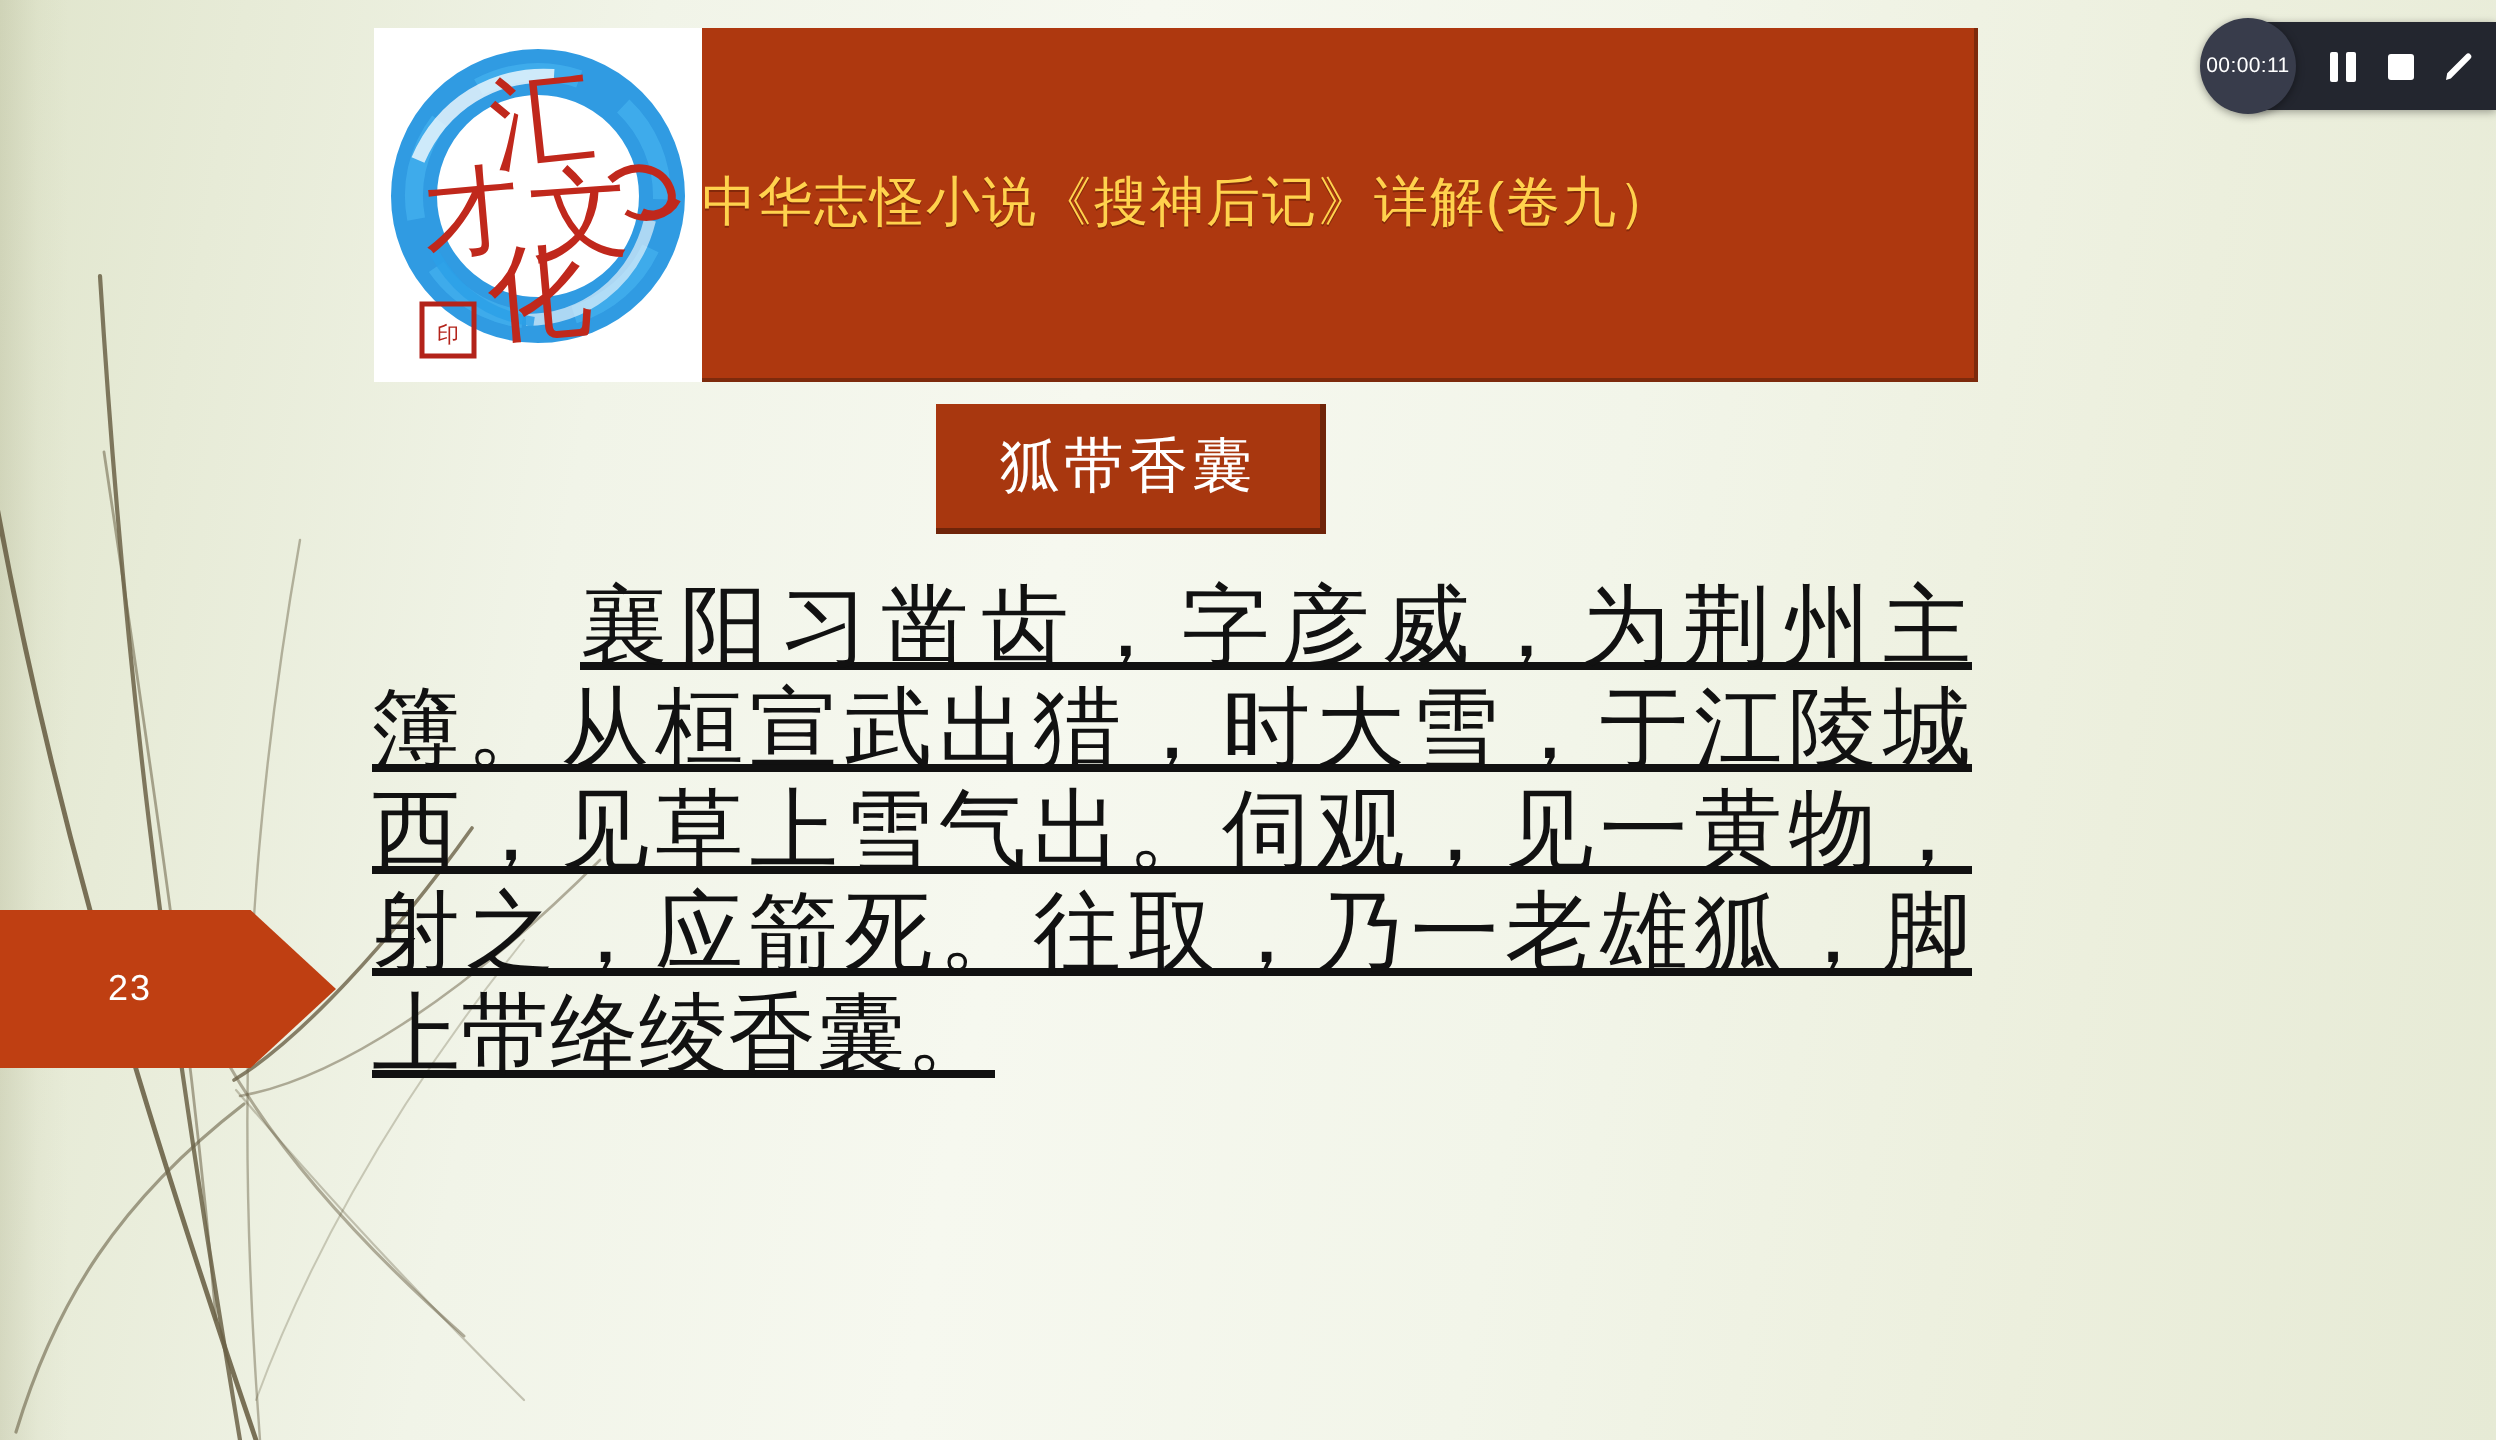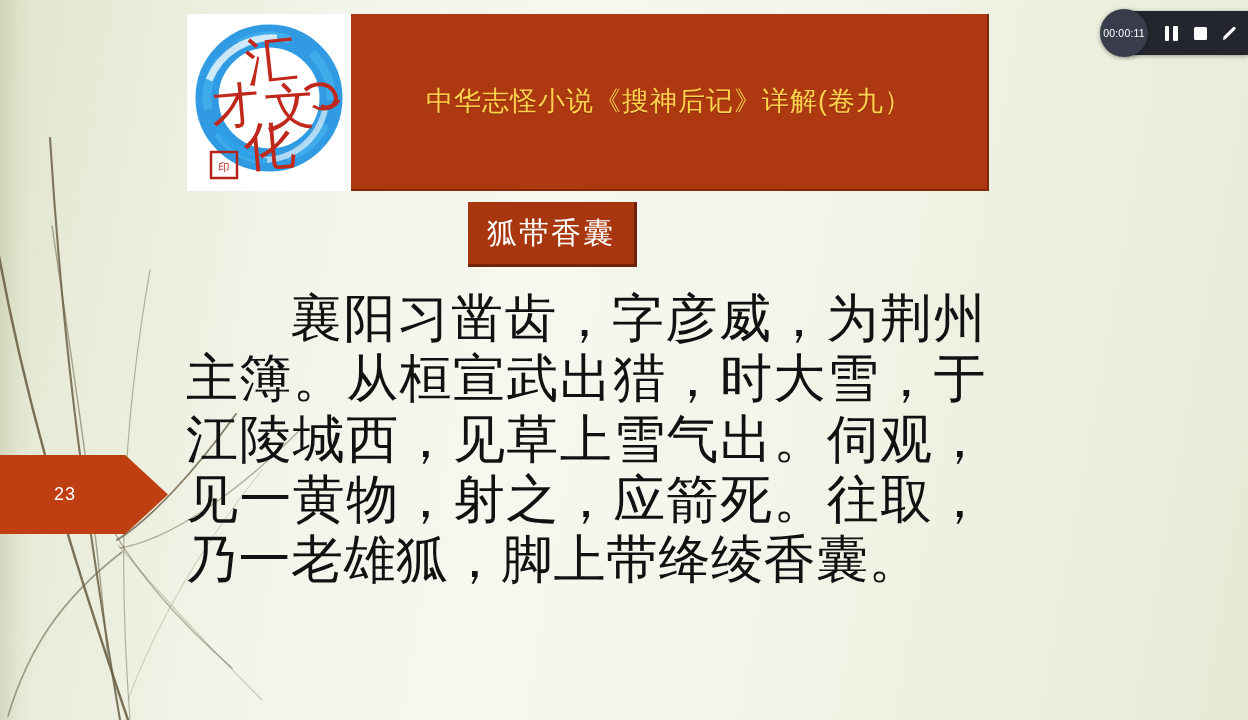--- a/index.html
+++ b/index.html
@@ -125,40 +125,39 @@
     left: 351px;
     top: 14px;
     width: 638px;
     height: 177px;
     background: #ae380f;
     border-right: 2px solid #7d2a0c;
     border-bottom: 2px solid #7d2a0c;
     box-sizing: border-box;
     display: flex;
     flex-direction: column;
-    align-items: center;
     justify-content: center;
     gap: 4px;
     z-index: 9;
   }
   .title-line {
     color: #ffd24d;
     font-size: 27px;
     line-height: 1.45;
     letter-spacing: 1px;
     white-space: nowrap;
     text-shadow: 0 1px 0 rgba(90,25,5,0.5);
   }
 
   
   .subtitle-chip {
     position: absolute;
     left: 468px;
     top: 202px;
-    width: 169px;
+    width: 195px;
     height: 65px;
     background: #a8370f;
     border-right: 3px solid #6f2409;
     border-bottom: 3px solid #6f2409;
     box-sizing: border-box;
     display: flex;
     align-items: center;
     justify-content: center;
     z-index: 8;
   }
@@ -194,27 +193,28 @@
 
   
   .body-text {
     position: absolute;
     left: 186px;
     top: 288px;
     width: 800px;
     z-index: 6;
     color: #111111;
     font-family: "DejaVu Serif", "Liberation Serif", serif;
-    font-size: 52px;
+    font-size: 44px;
     line-height: 1.16;
     letter-spacing: 0.5px;
     text-indent: 104px;
     text-align: justify;
     text-align-last: left;
     font-weight: 500;
+    text-decoration: underline;
   }
 </style>
 </head>
 <body>
 
 <div id="slide">
 
   <svg class="grass-layer" viewBox="0 0 1248 720" preserveAspectRatio="none" aria-hidden="true">
     <g fill="none" stroke="#6b6247" stroke-linecap="round">
       <path d="M50 138 C 62 330, 80 480, 120 720" stroke-width="2.1" opacity="0.85"></path>

